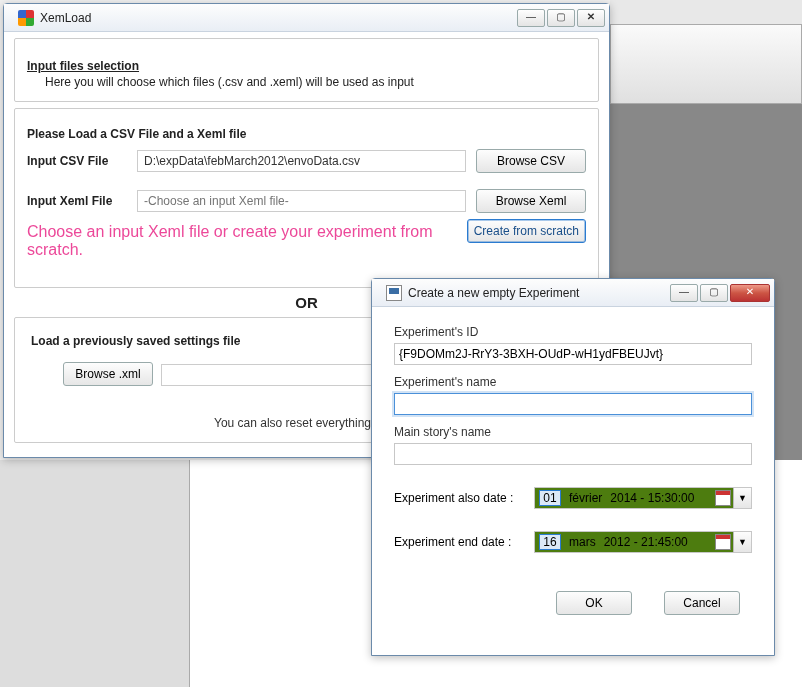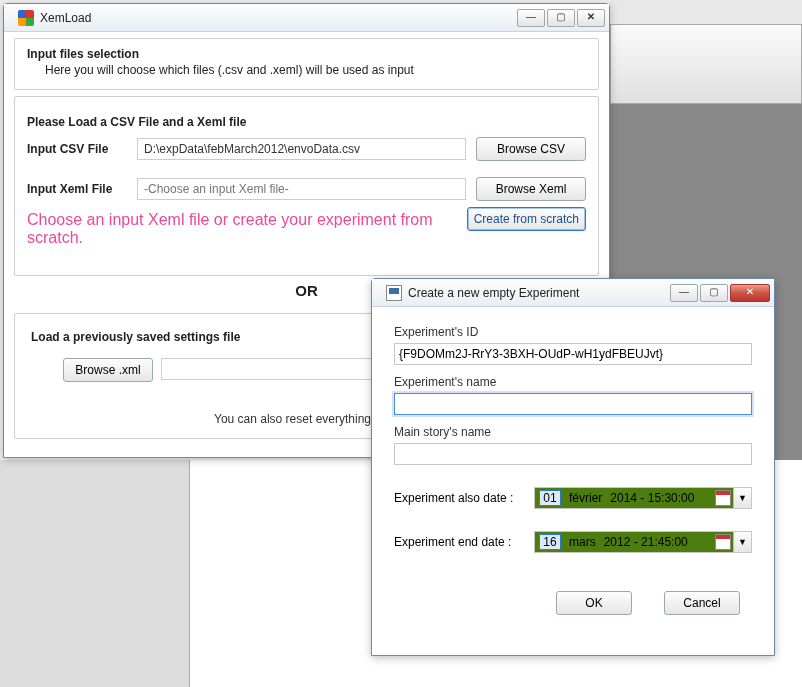--- a/index.html
+++ b/index.html
@@ -101,21 +101,21 @@
   .content { padding: 6px 10px; font-size: 12px; color:#222;}
 
   .group {
     border: 1px solid #ccc;
     border-radius: 2px;
     padding: 8px 12px 12px;
     margin: 0 0 6px;
     background:#fff;
   }
   .group.intro { }
-  .group-title { font-weight: bold; margin:0 0 2px; }
+  .group-title { font-weight: bold; margin:12px 0 2px;text-decoration:underline; }
   .group-sub { margin: 0 0 0 18px; }
 
   .section-head { font-weight: bold; margin: 10px 0 8px; }
 
   .row {
     display: flex;
     align-items: center;
     margin: 6px 0;
   }
   .row-label { font-weight: bold; width: 110px; }
@@ -146,26 +146,26 @@
     color:#1a4f8a;
   }
 
   .hint { font-size: 16px; color:#ec4899; margin: 4px 0 10px; }
 
   .or {
     text-align: center;
     font-weight: bold;
     font-size: 15px;
     color: #222;
-    margin: 4px 0 14px;
+    margin: 4px 0 6px;
   }
   .load-settings-head {
     font-weight: bold; margin: 8px 0 14px 4px;
   }
-  .browse-xml-row { display:flex; align-items:flex-start;padding-left:36px;}
+  .browse-xml-row { display:flex; align-items:flex-end;padding-left:36px;}
   .browse-xml-row .btn { margin: 0 8px 0 0; }
   .reset-note { text-align:center; margin-top: 30px; color:#333; }
 
   
   .m-body { padding: 18px 22px; font-size:12px; }
   .m-field { margin-bottom: 10px; }
   .m-label { display:block; margin-bottom:4px; color:#333;}
   .m-input {
     width:100%; height:22px; border:1px solid #c7c7c7;
     font-size:12px; padding:0 4px;

